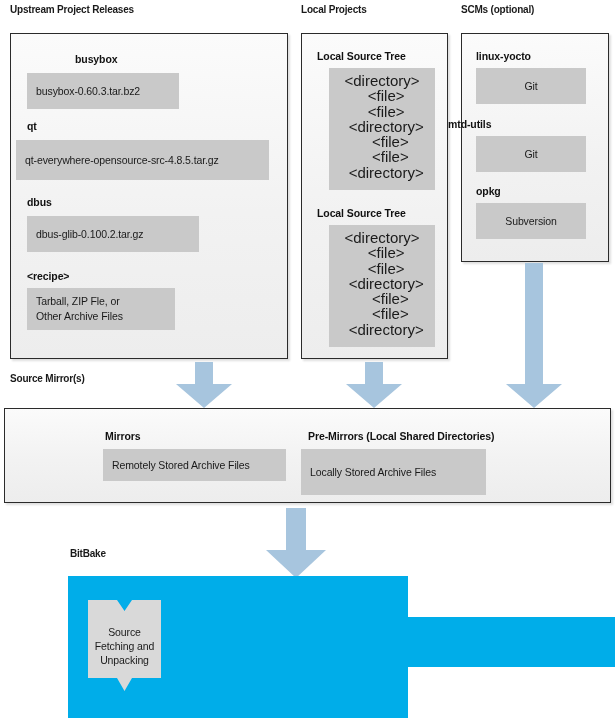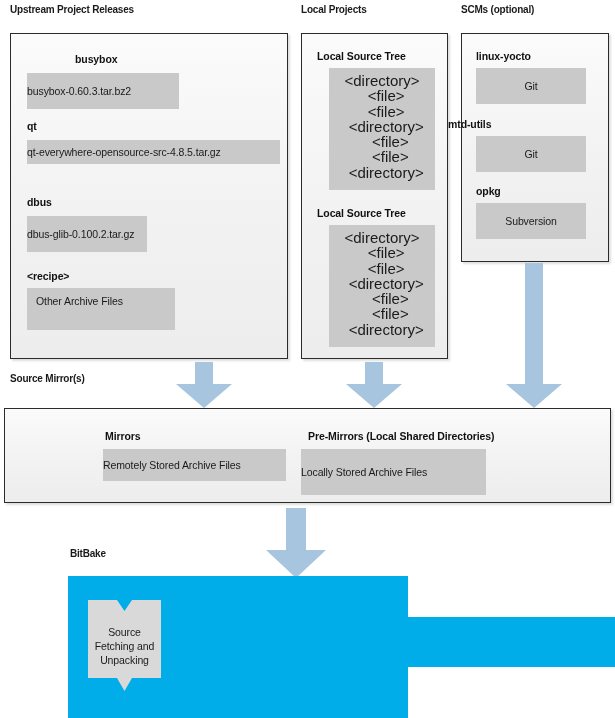--- a/index.html
+++ b/index.html
@@ -53,20 +53,21 @@
     position: absolute;
     background: #c9c9c9;
     box-sizing: border-box;
     font-size: 10.5px;
     color: #1a1a1a;
     display: flex;
     align-items: center;
     letter-spacing: -0.1px;
   }
   .grey-box.left-pad {
+    padding-left: 9px;
   }
   .grey-box.centered {
     justify-content: center;
     text-align: center;
   }
   .grey-box.multiline {
     display: block;
     padding: 6px 0 0 9px;
     line-height: 15px;
   }
@@ -122,27 +123,28 @@
 
   <div class="section-title" style="left:10px; top:4px;">Upstream Project Releases</div>
 
   <div class="panel" style="left:10px; top:33px; width:278px; height:326px;">
   </div>
 
   <div class="item-label" style="left:27px; top:53px;padding-left:48px;">busybox</div>
   <div class="grey-box left-pad" style="left:27px; top:73px; width:152px; height:36px;">busybox-0.60.3.tar.bz2</div>
 
   <div class="item-label" style="left:27px; top:120px;">qt</div>
-  <div class="grey-box left-pad" style="left:27px; top:140px; width:253px; height:24px;">qt-everywhere-opensource-src-4.8.5.tar.gz</div>
+  <div class="grey-box left-pad" style="left:16px; top:140px; width:253px; height:40px;">qt-everywhere-opensource-src-4.8.5.tar.gz</div>
 
   <div class="item-label" style="left:27px; top:196px;">dbus</div>
-  <div class="grey-box left-pad" style="left:27px; top:216px; width:120px; height:36px;">dbus-glib-0.100.2.tar.gz</div>
+  <div class="grey-box left-pad" style="left:27px; top:216px; width:172px; height:36px;">dbus-glib-0.100.2.tar.gz</div>
 
   <div class="item-label" style="left:27px; top:270px;">&lt;recipe&gt;</div>
   <div class="grey-box multiline" style="left:27px; top:288px; width:148px; height:42px;">
+    <div>Tarball, ZIP Fle, or</div>
     <div>Other Archive Files</div>
   </div>
 
   <div class="section-title" style="left:301px; top:4px;">Local Projects</div>
 
   <div class="panel" style="left:301px; top:33px; width:147px; height:326px;">
   </div>
 
   <div class="item-label" style="left:317px; top:50px;">Local Source Tree</div>
   <div class="tree-box" style="left:317px; top:68px; width:106px; height:122px;">&lt;directory&gt;

